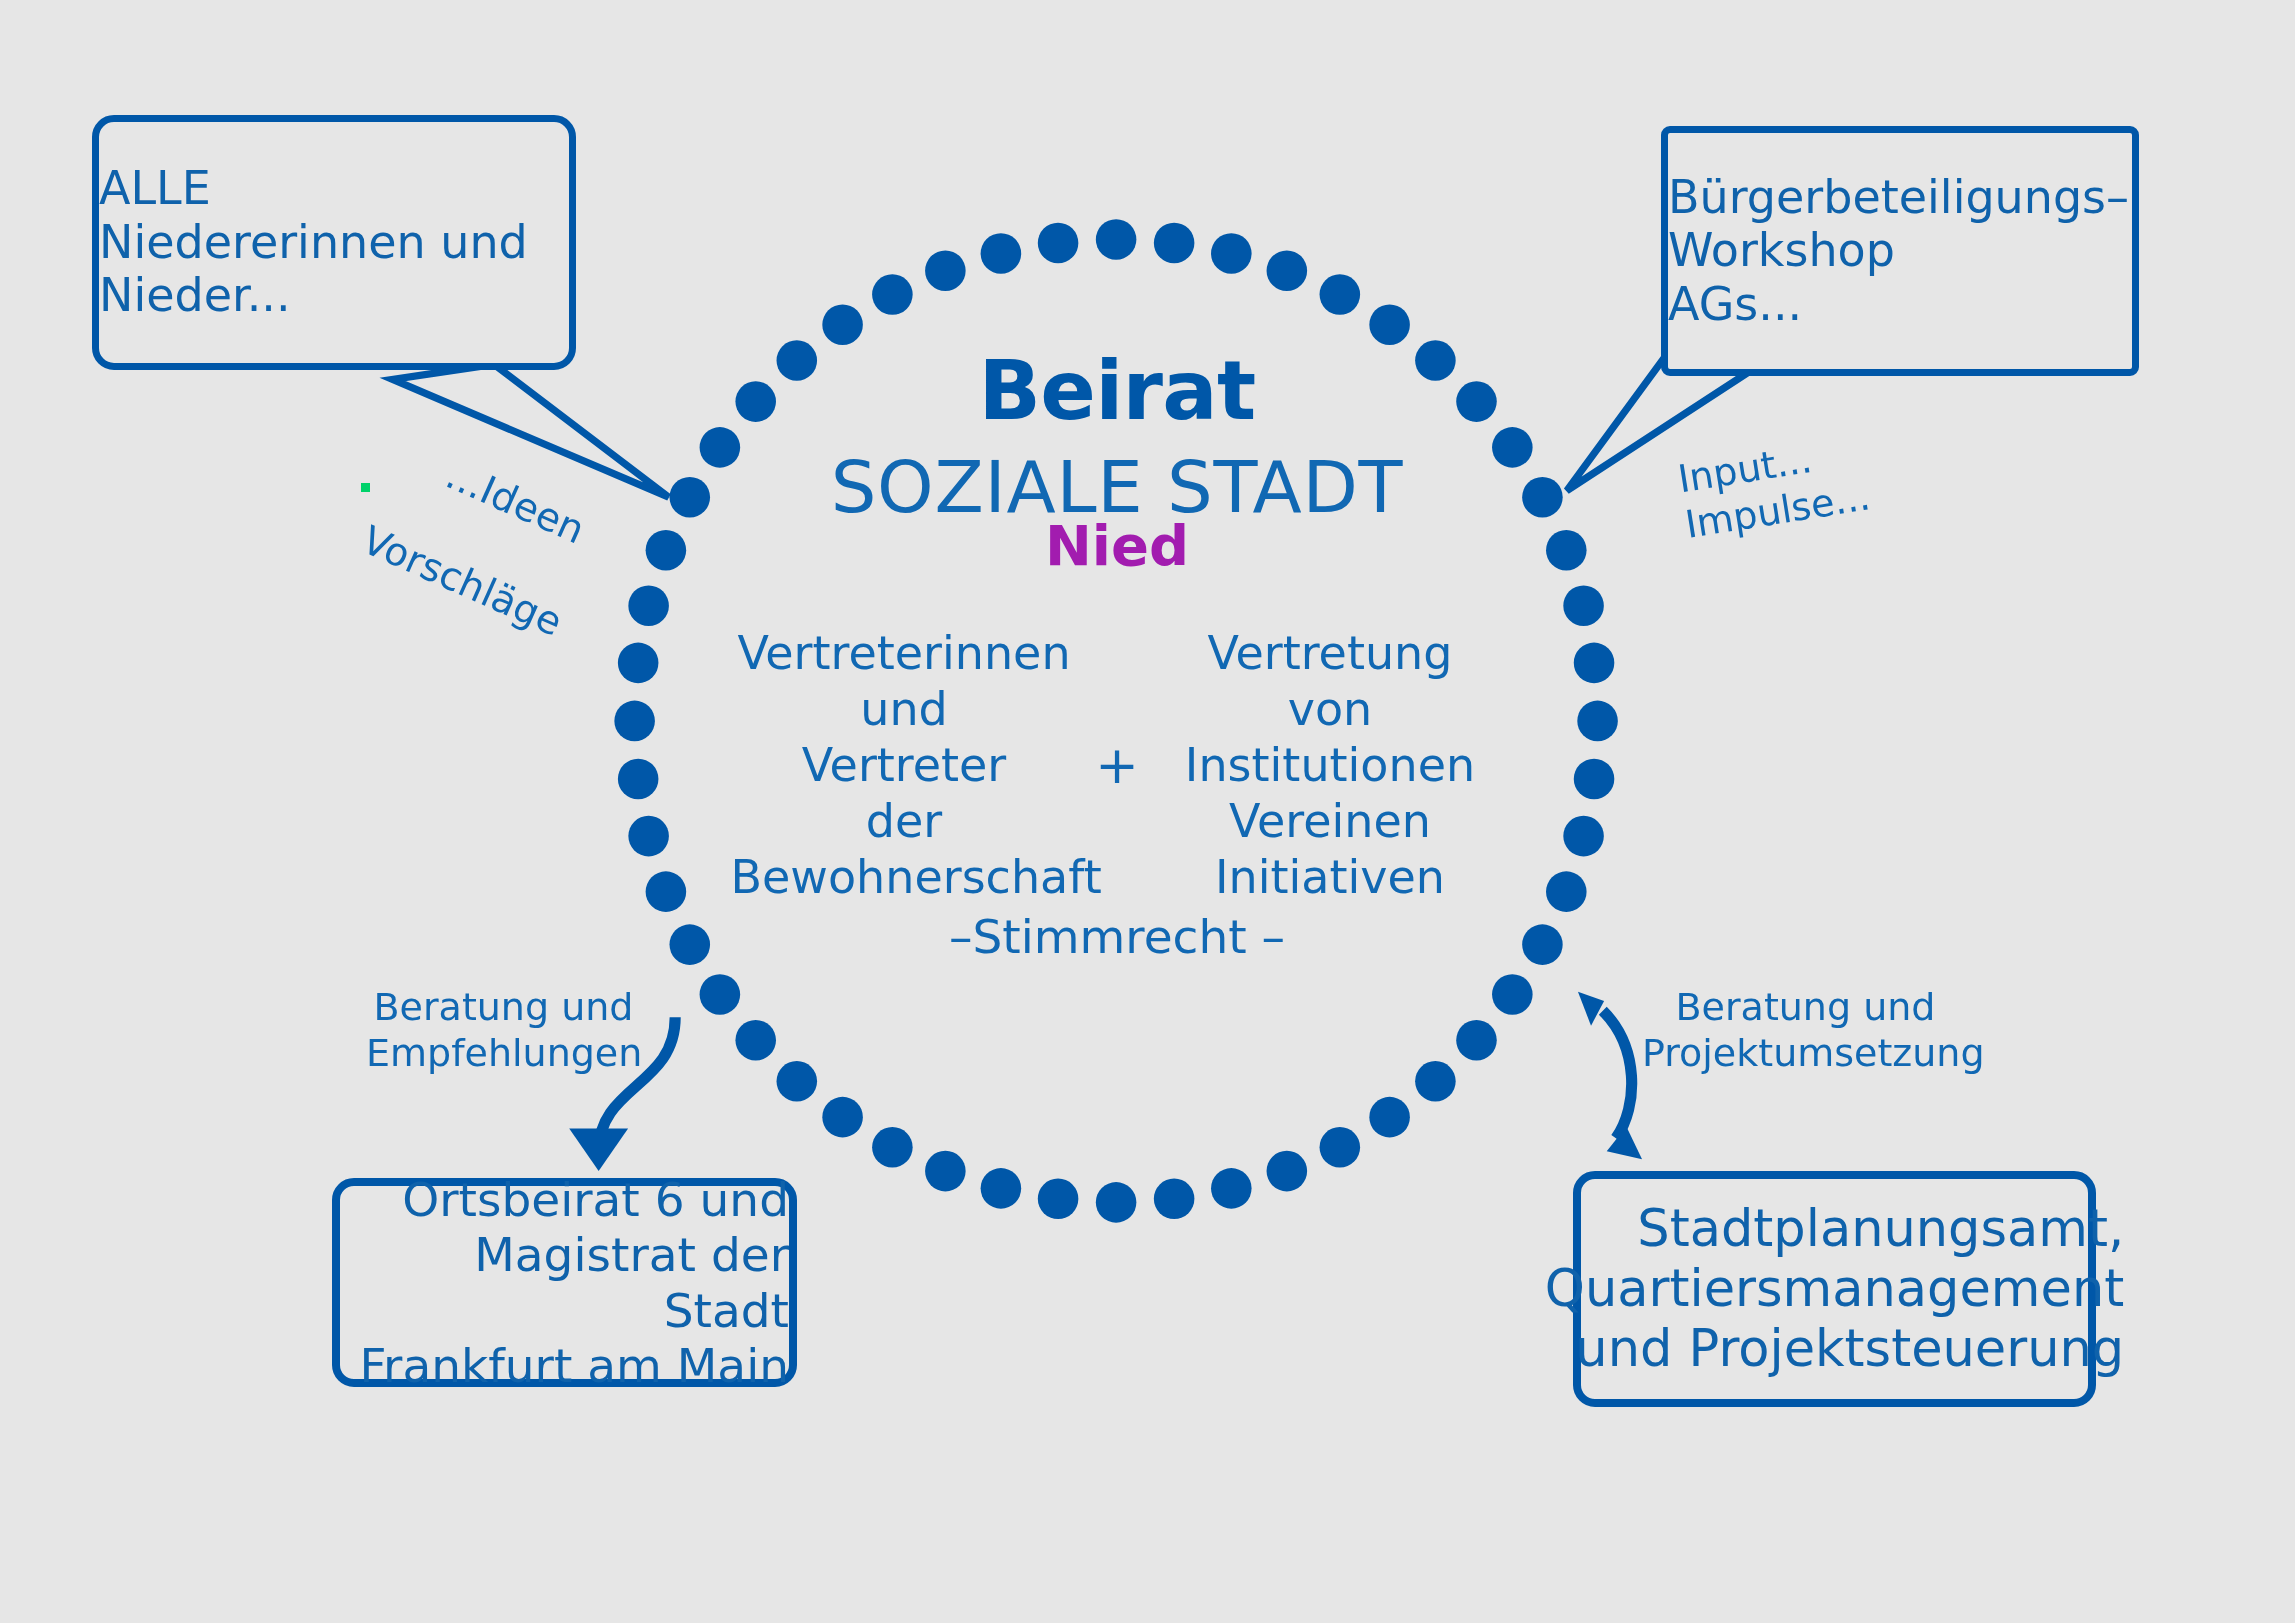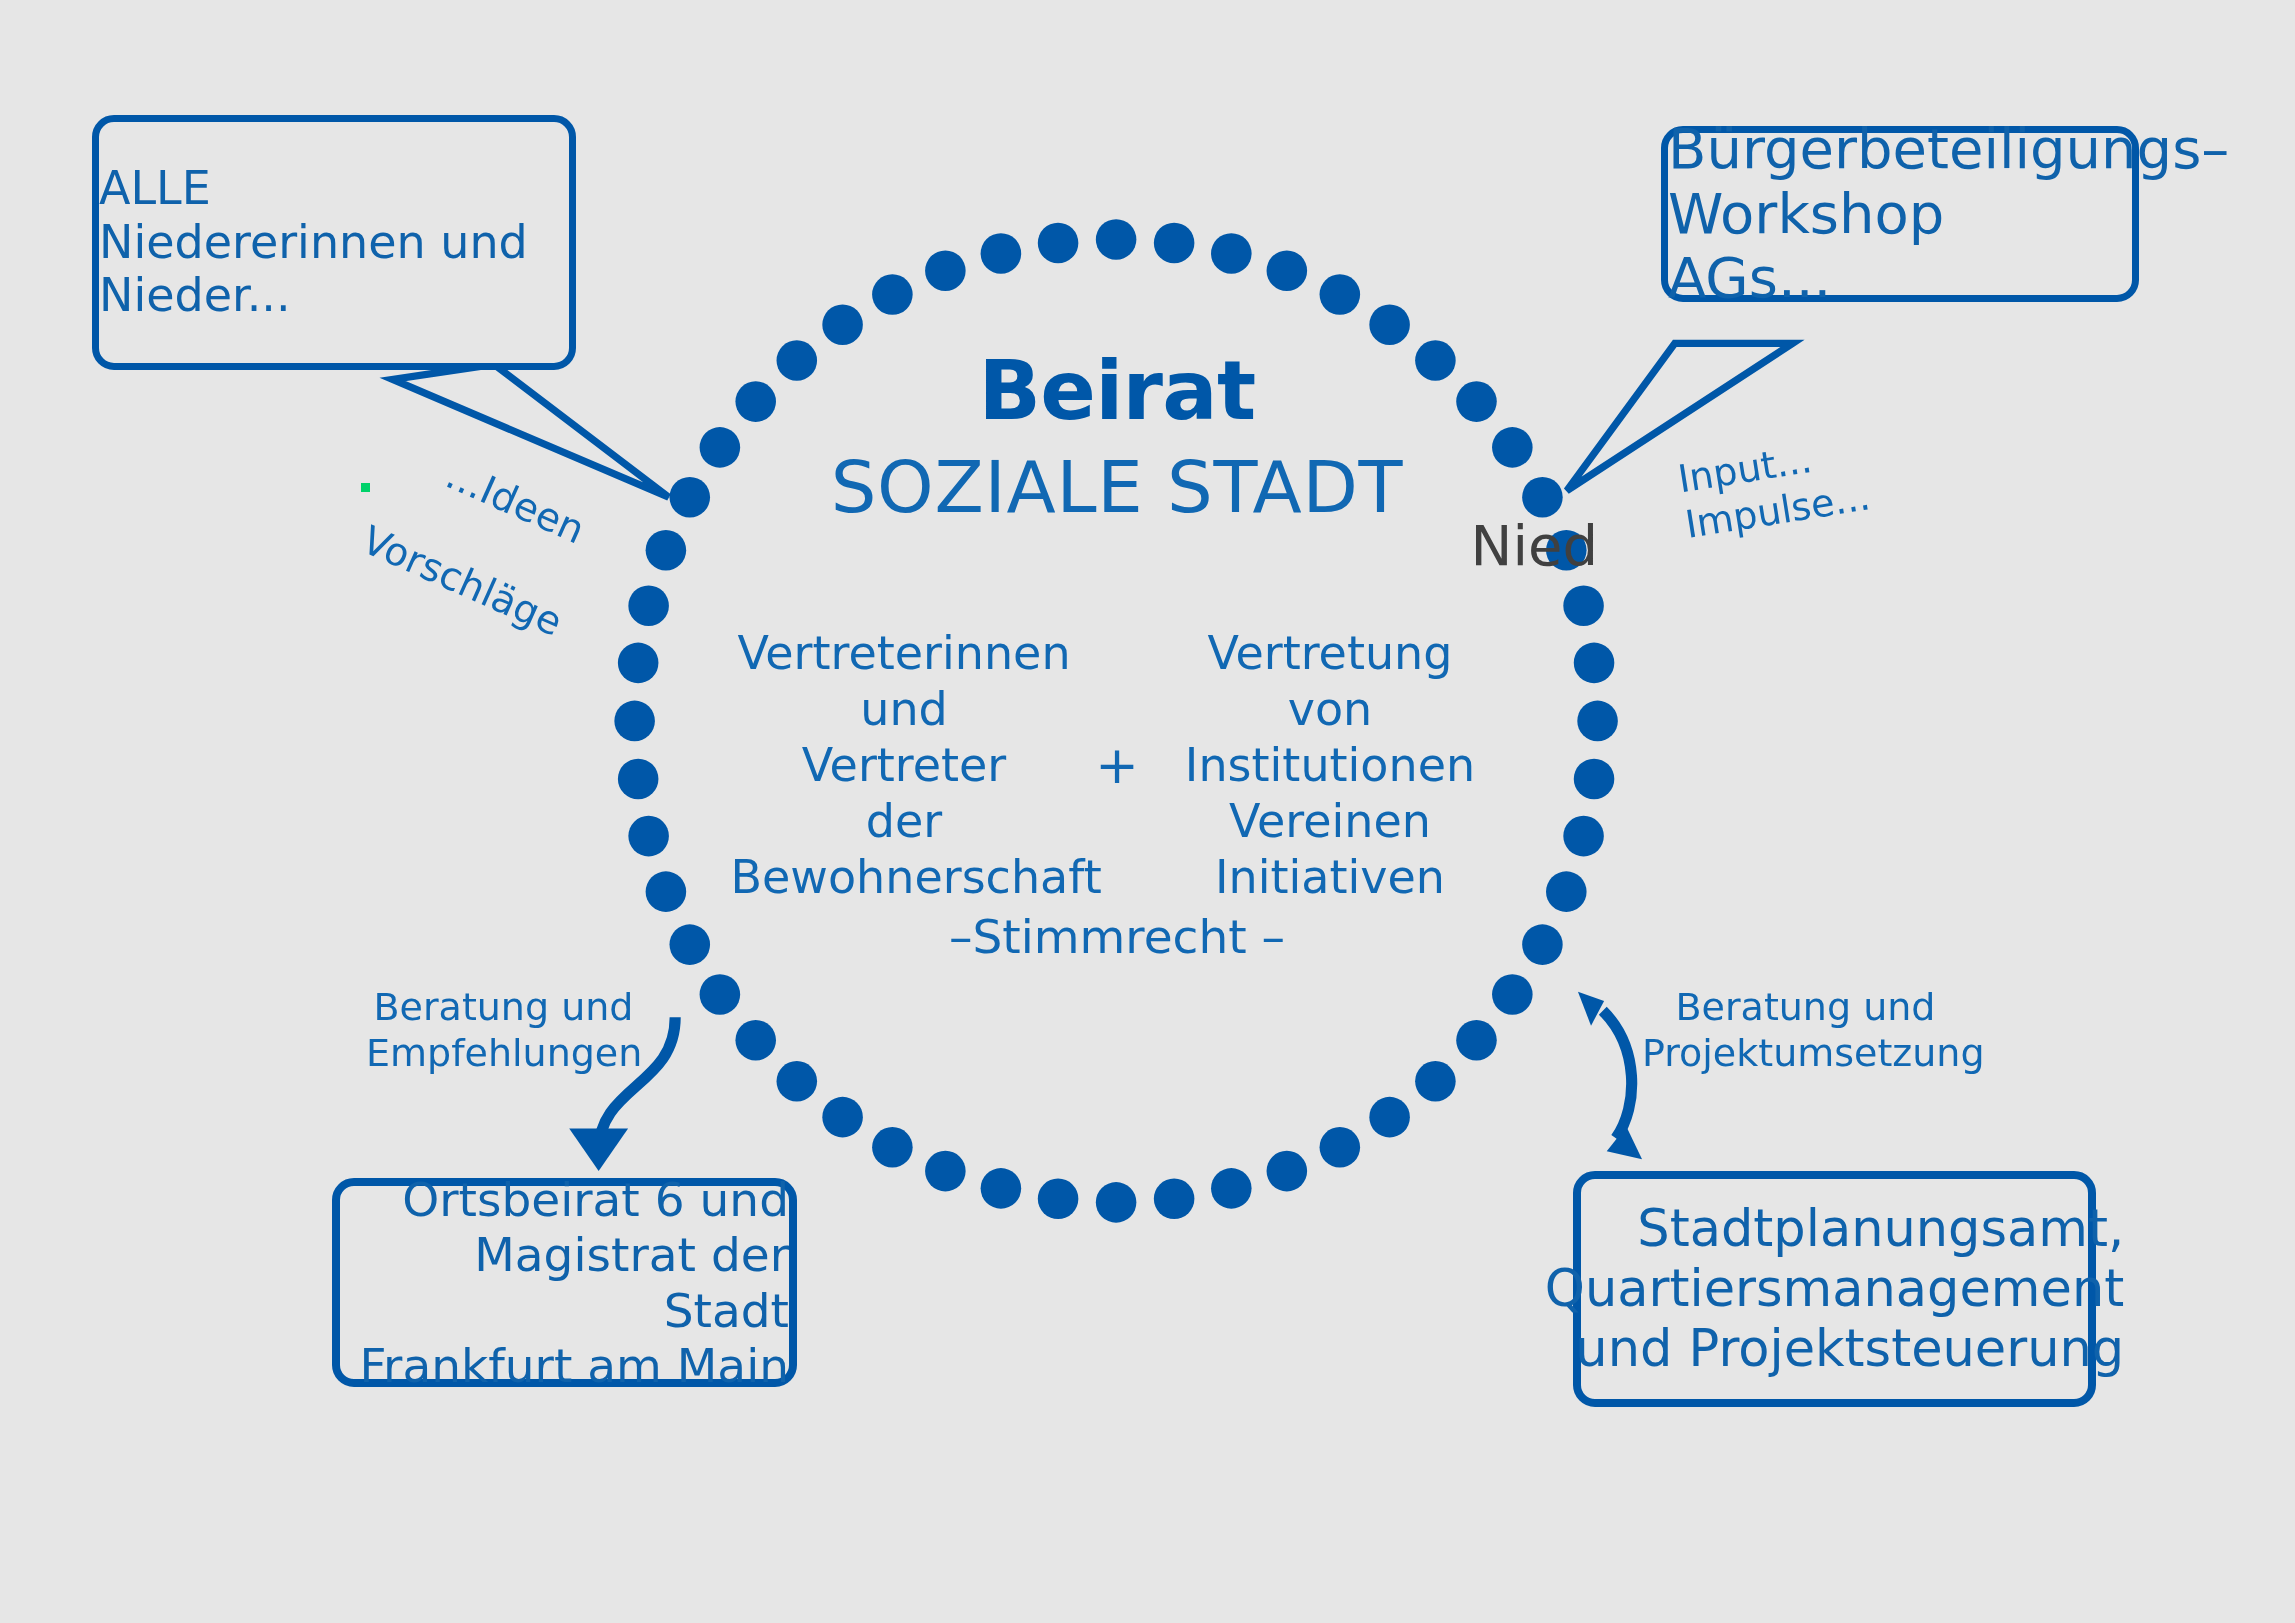--- a/index.html
+++ b/index.html
@@ -28,22 +28,23 @@
     line-height:1.16;
   }
   .bubble .lines{width:100%;}
   .bubble .l{display:block;white-space:nowrap;}
 
   #bubble-left{
     left:92px;top:115px;width:484px;height:255px;
     font-size:46px;
   }
   #bubble-right{
-    left:1661px;top:126px;width:478px;height:176px;
-    font-size:56px;
+    left:1661px;top:126px;width:478px;height:250px;
+    font-size:46px;
+    border-radius:9px;
   }
 
   
   .endbox{
     position:absolute;
     border:8.5px solid #0057a8;
     border-radius:22px;
     background:#e6e6e6;
     box-sizing:border-box;
     display:flex;align-items:center;justify-content:center;
@@ -64,21 +65,21 @@
     position:absolute;left:0;top:111px;width:100%;
     text-align:center;font-size:82px;font-weight:bold;color:#0057a8;
     letter-spacing:-0.7px;
   }
   #title-sub{
     position:absolute;left:0;top:213px;width:100%;
     text-align:center;font-size:72px;color:#1168b3;letter-spacing:0.7px;
   }
   #title-loc{
     position:absolute;left:0;top:281px;width:100%;
-    text-align:right;font-size:56px;color:#404040;
+    text-align:center;font-size:56px;color:#a21caf;font-weight:bold;
   }
   #cols{
     position:absolute;left:0;top:393px;width:100%;
     display:flex;align-items:center;justify-content:center;
     color:#1168b3;font-size:46px;line-height:1.22;
   }
   #cols .col{width:347px;text-align:center;}
   #cols .plus{width:79px;text-align:center;font-size:52px;}
   #stimmrecht{
     position:absolute;left:0;top:677px;width:100%;

